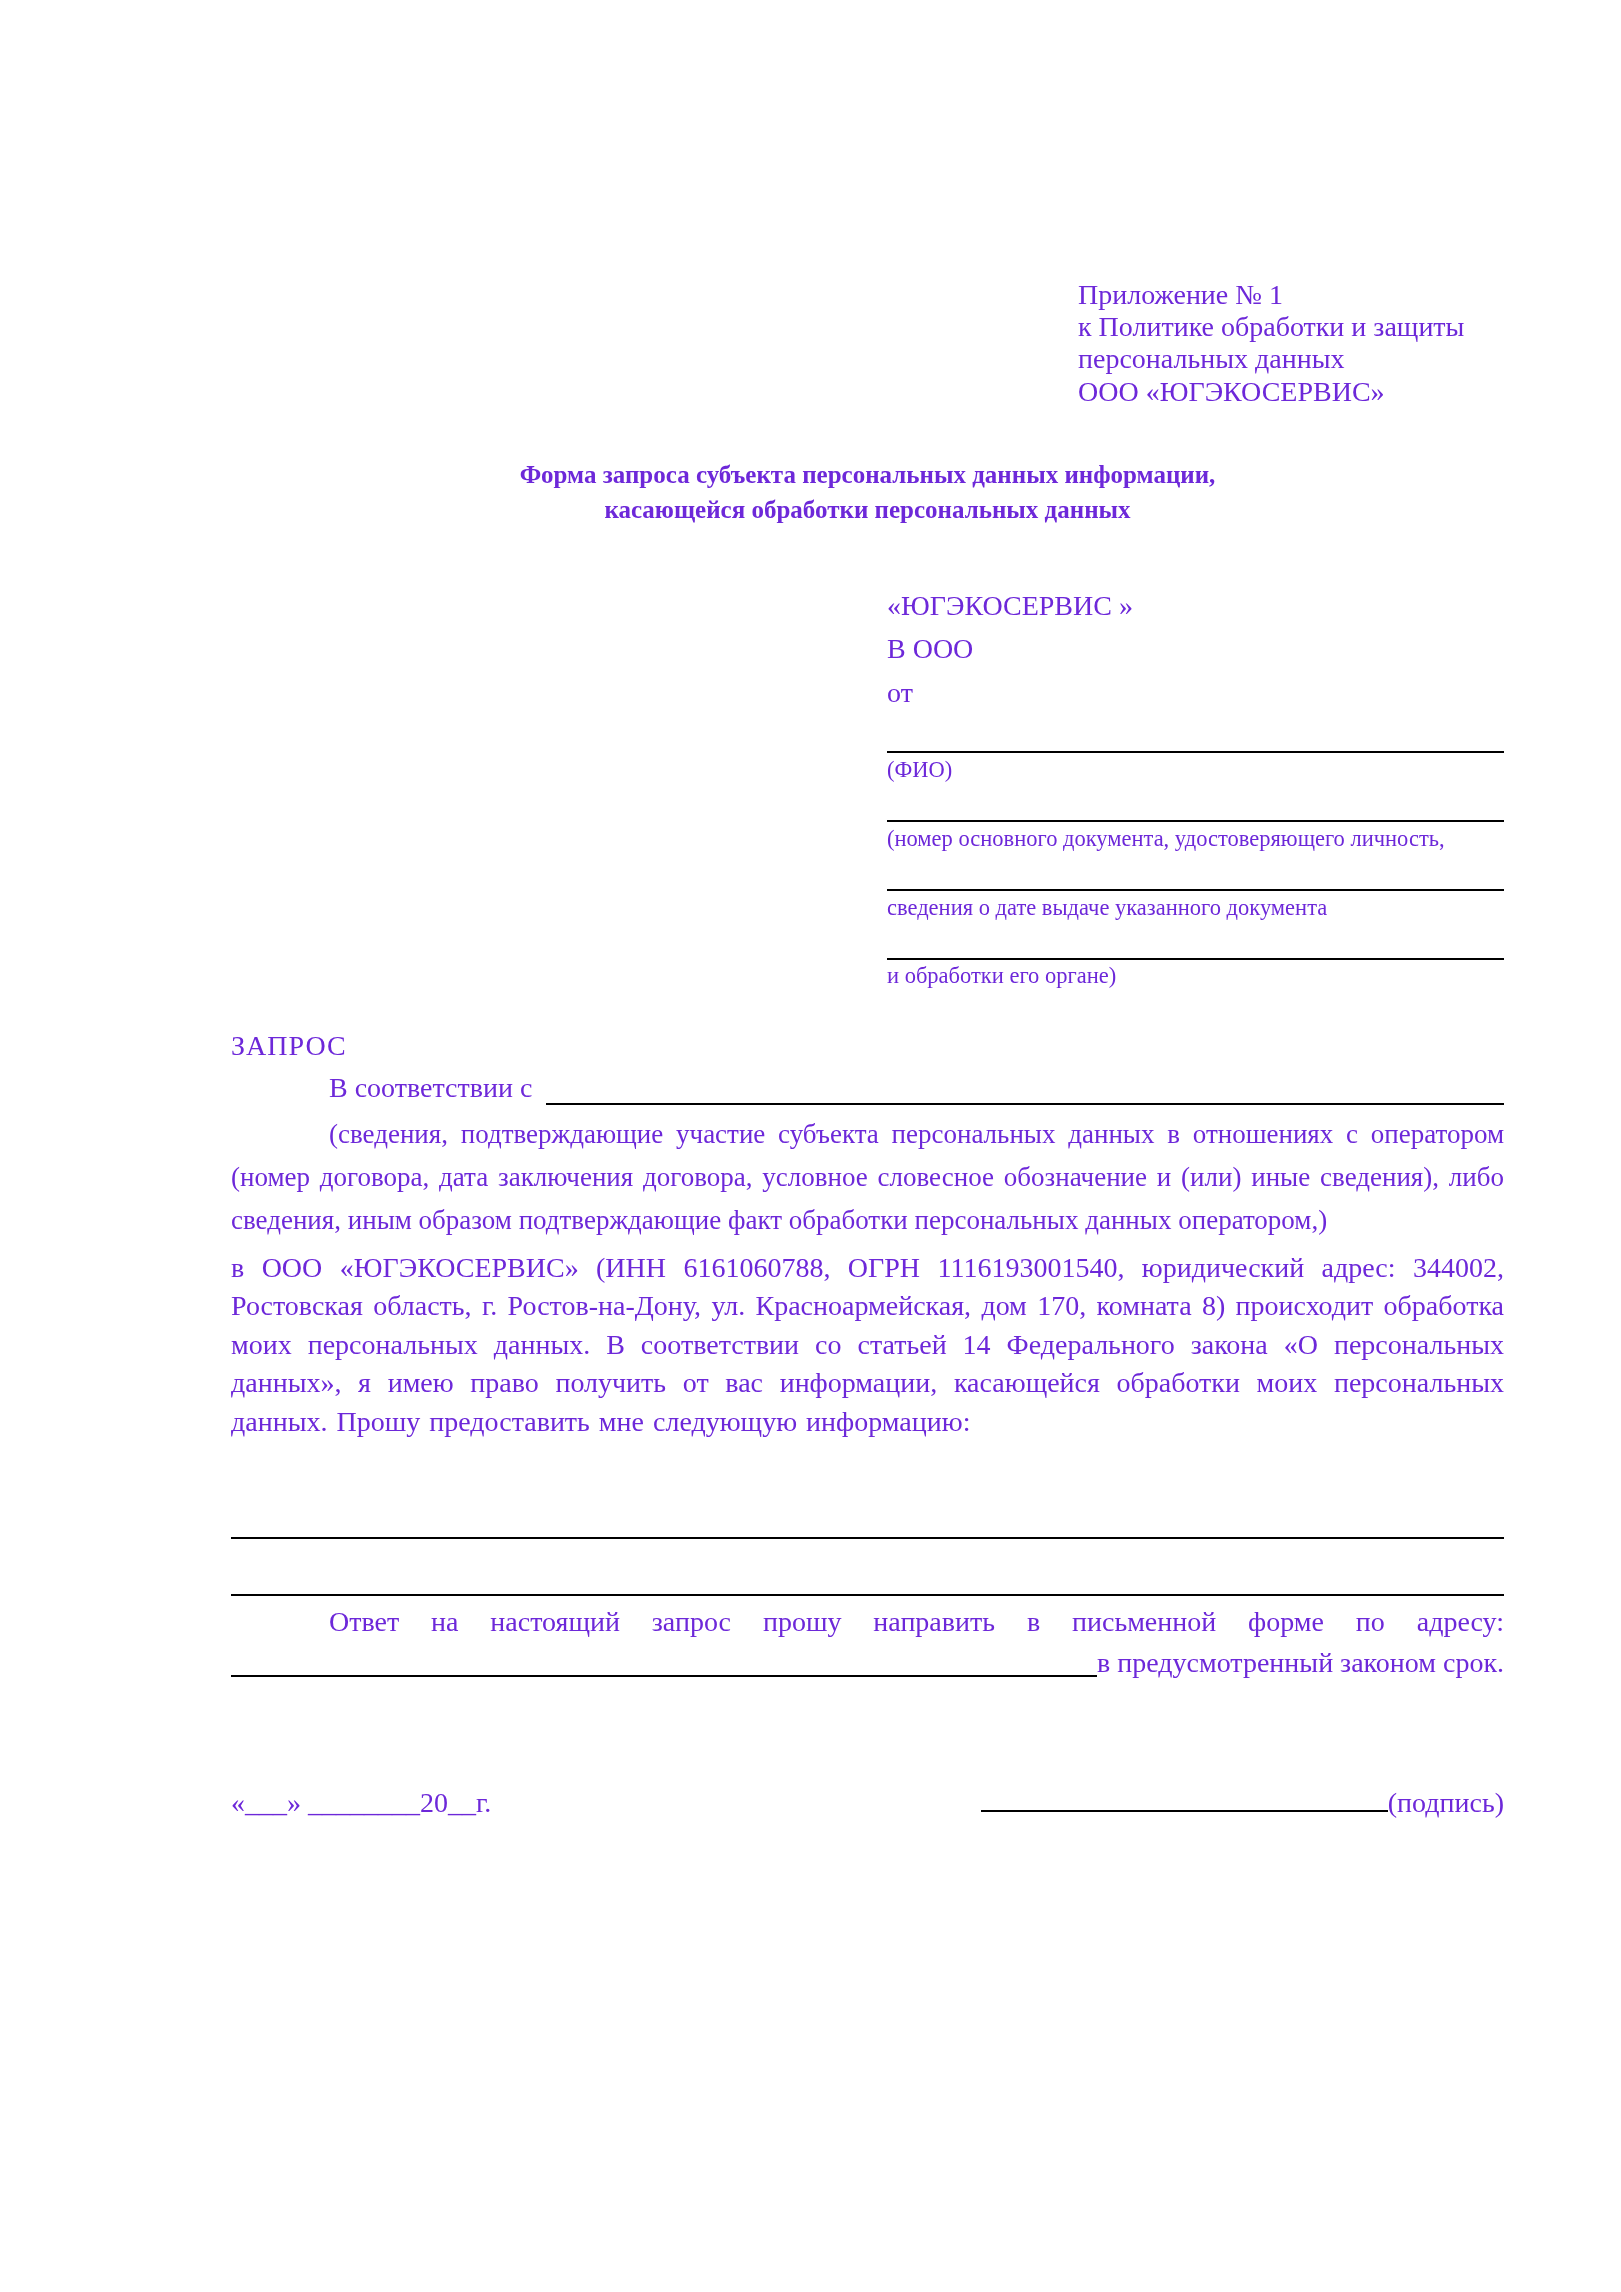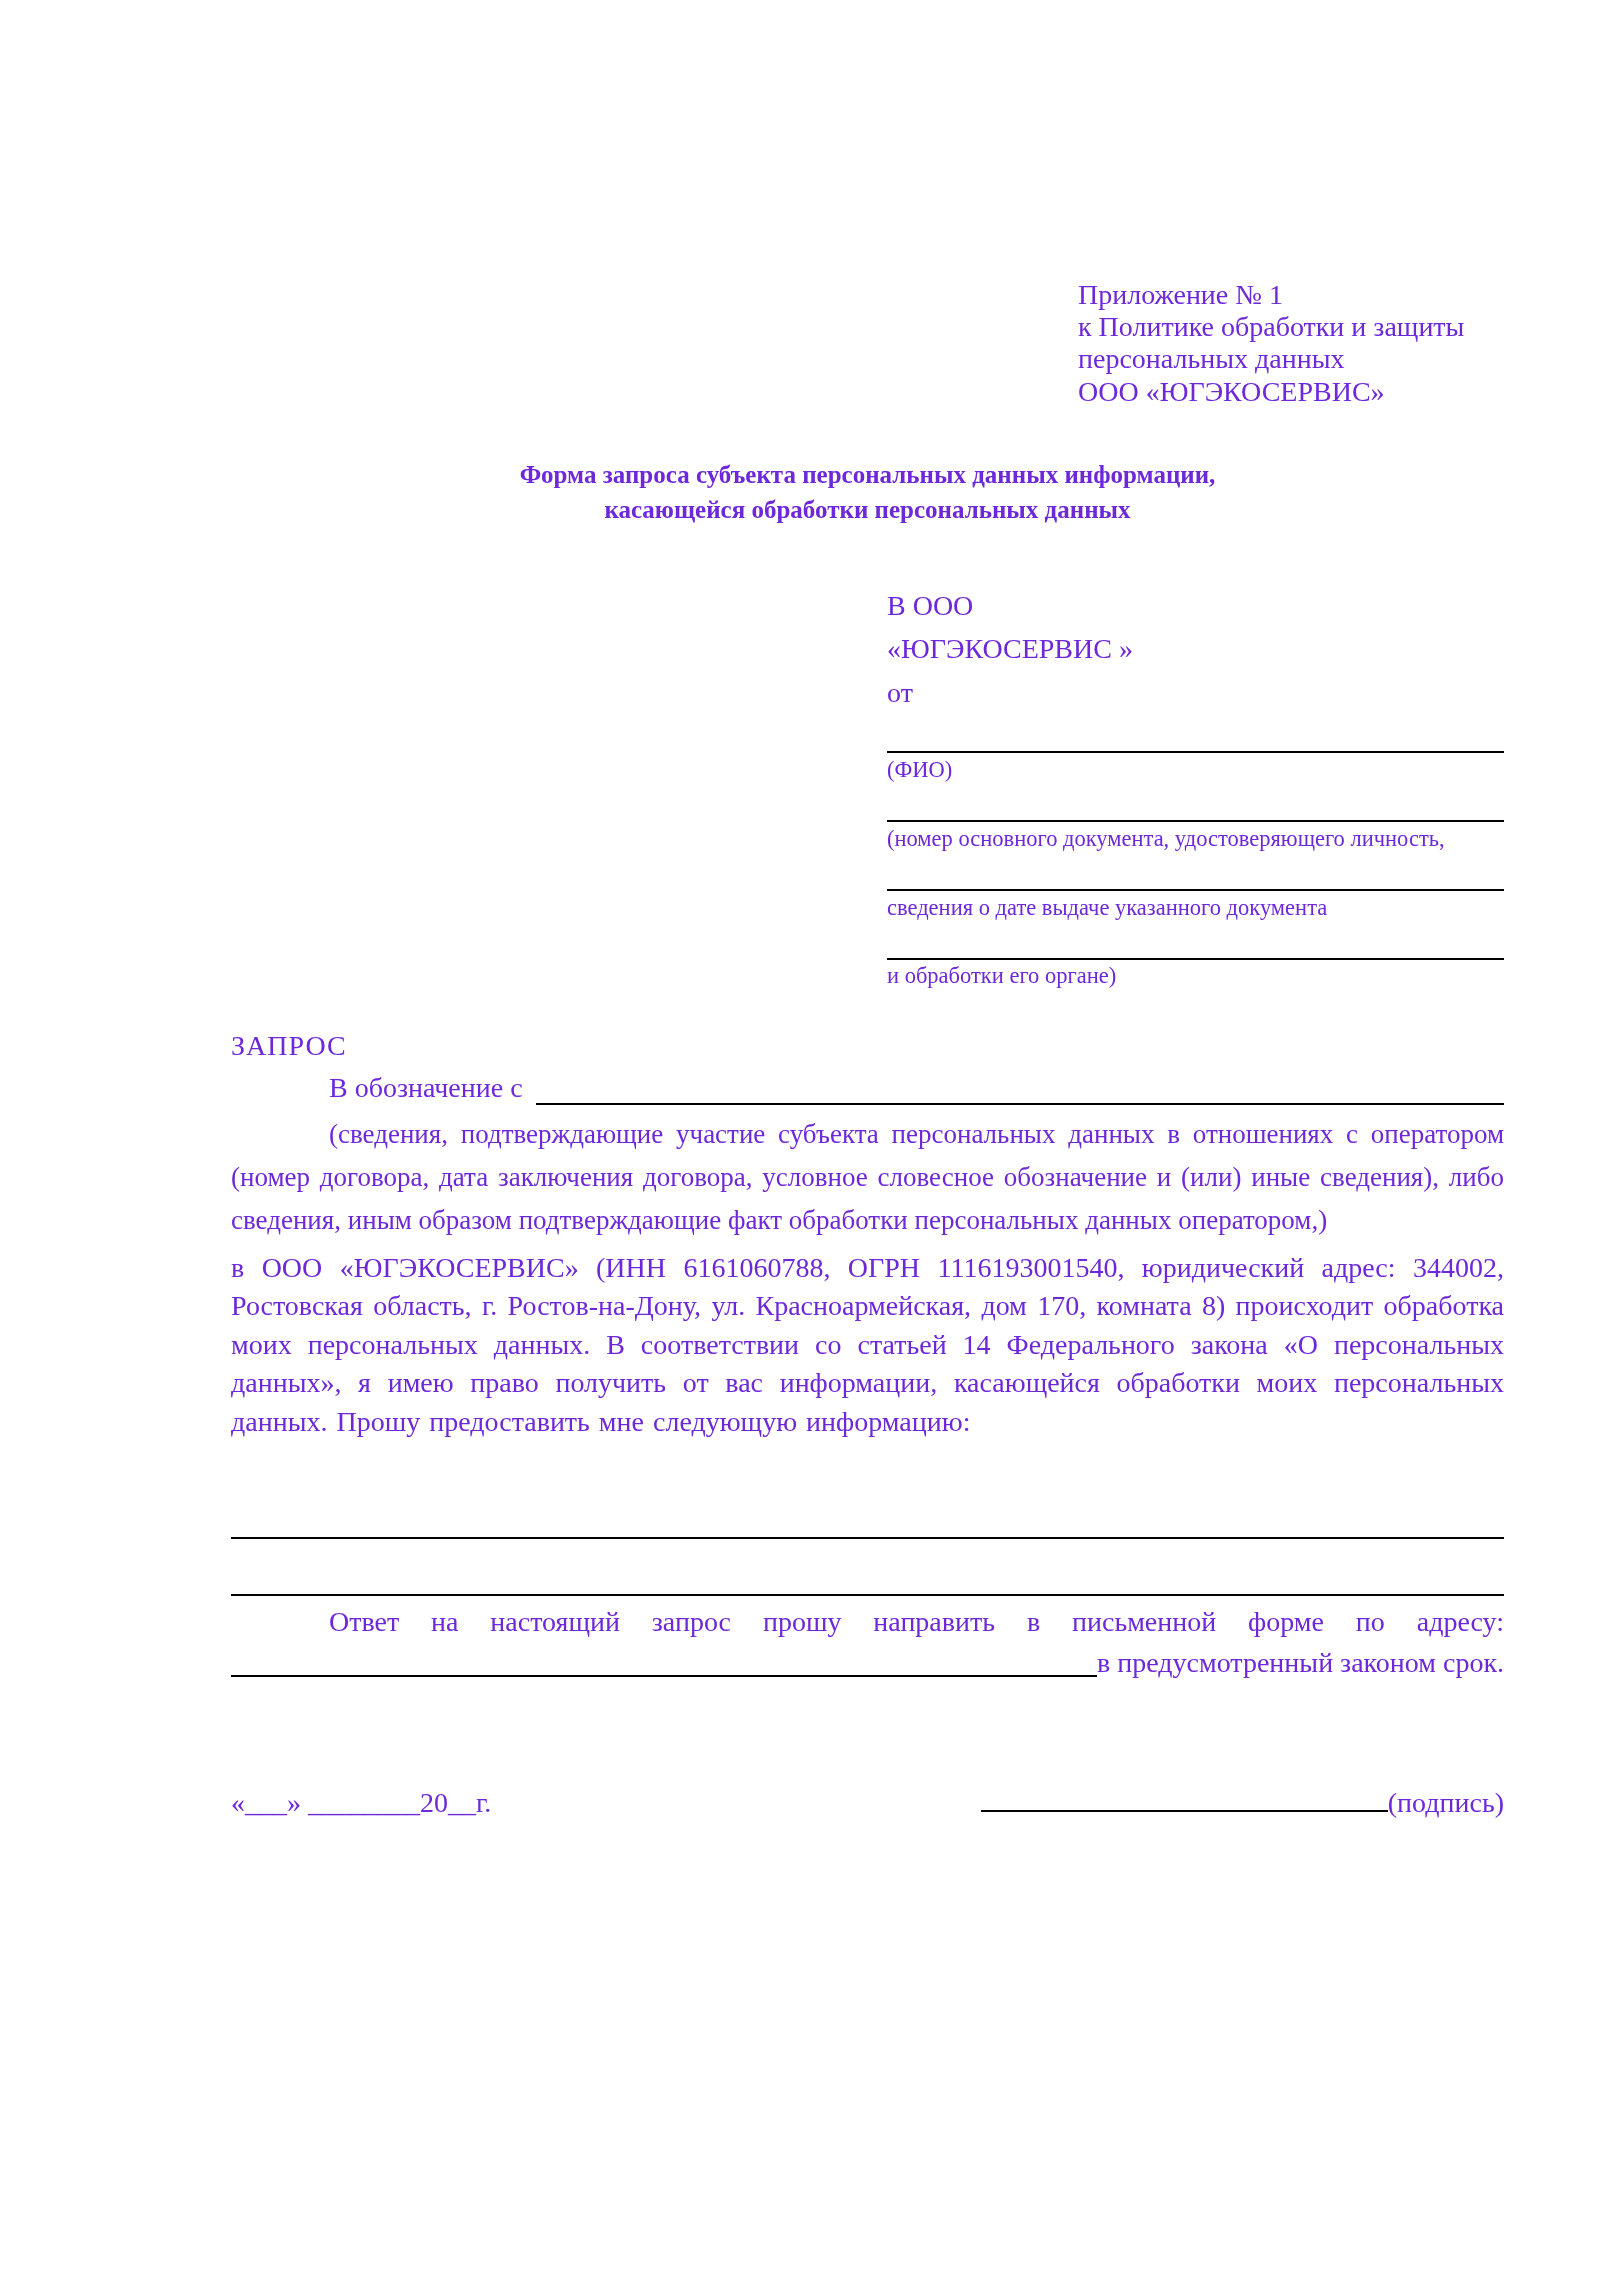--- a/index.html
+++ b/index.html
@@ -87,22 +87,22 @@
     <div>персональных данных</div>
     <div>ООО «ЮГЭКОСЕРВИС»</div>
   </div>
 
   <div class="doc-title">
     <div>Форма запроса субъекта персональных данных информации,</div>
     <div>касающейся обработки персональных данных</div>
   </div>
 
   <div class="addressee">
+    <div>«ЮГЭКОСЕРВИС »</div>
     <div>В ООО</div>
-    <div>«ЮГЭКОСЕРВИС »</div>
     <div>от</div>
 
     <div class="field">
       <div class="rule"></div>
       <div class="cap">(ФИО)</div>
     </div>
 
     <div class="field">
       <div class="rule"></div>
       <div class="cap">(номер основного документа, удостоверяющего личность,</div>
@@ -116,21 +116,21 @@
     <div class="field">
       <div class="rule"></div>
       <div class="cap">и обработки его органе)</div>
     </div>
   </div>
 
   <div class="zapros">ЗАПРОС</div>
 
   <div class="intro">
     <span class="indent"></span>
-    <span class="prefix">В обозначение с</span>
+    <span class="prefix">В соответствии с</span>
     <span class="fill"></span>
   </div>
 
   <div class="footnote">(сведения, подтверждающие участие субъекта персональных данных в отношениях с оператором (номер договора, дата заключения договора, условное словесное обозначение и (или) иные сведения), либо сведения, иным образом подтверждающие факт обработки персональных данных оператором,)</div>
 
   <div class="body-par">в ООО «ЮГЭКОСЕРВИС» (ИНН 6161060788, ОГРН 1116193001540, юридический адрес: 344002, Ростовская область, г. Ростов-на-Дону, ул. Красноармейская, дом 170, комната 8) происходит обработка моих персональных данных. В соответствии со статьей 14 Федерального закона «О персональных данных», я имею право получить от вас информации, касающейся обработки моих персональных данных. Прошу предоставить мне следующую информацию:</div>
 
   <div class="blank-rule b1"></div>
   <div class="blank-rule b2"></div>
 

